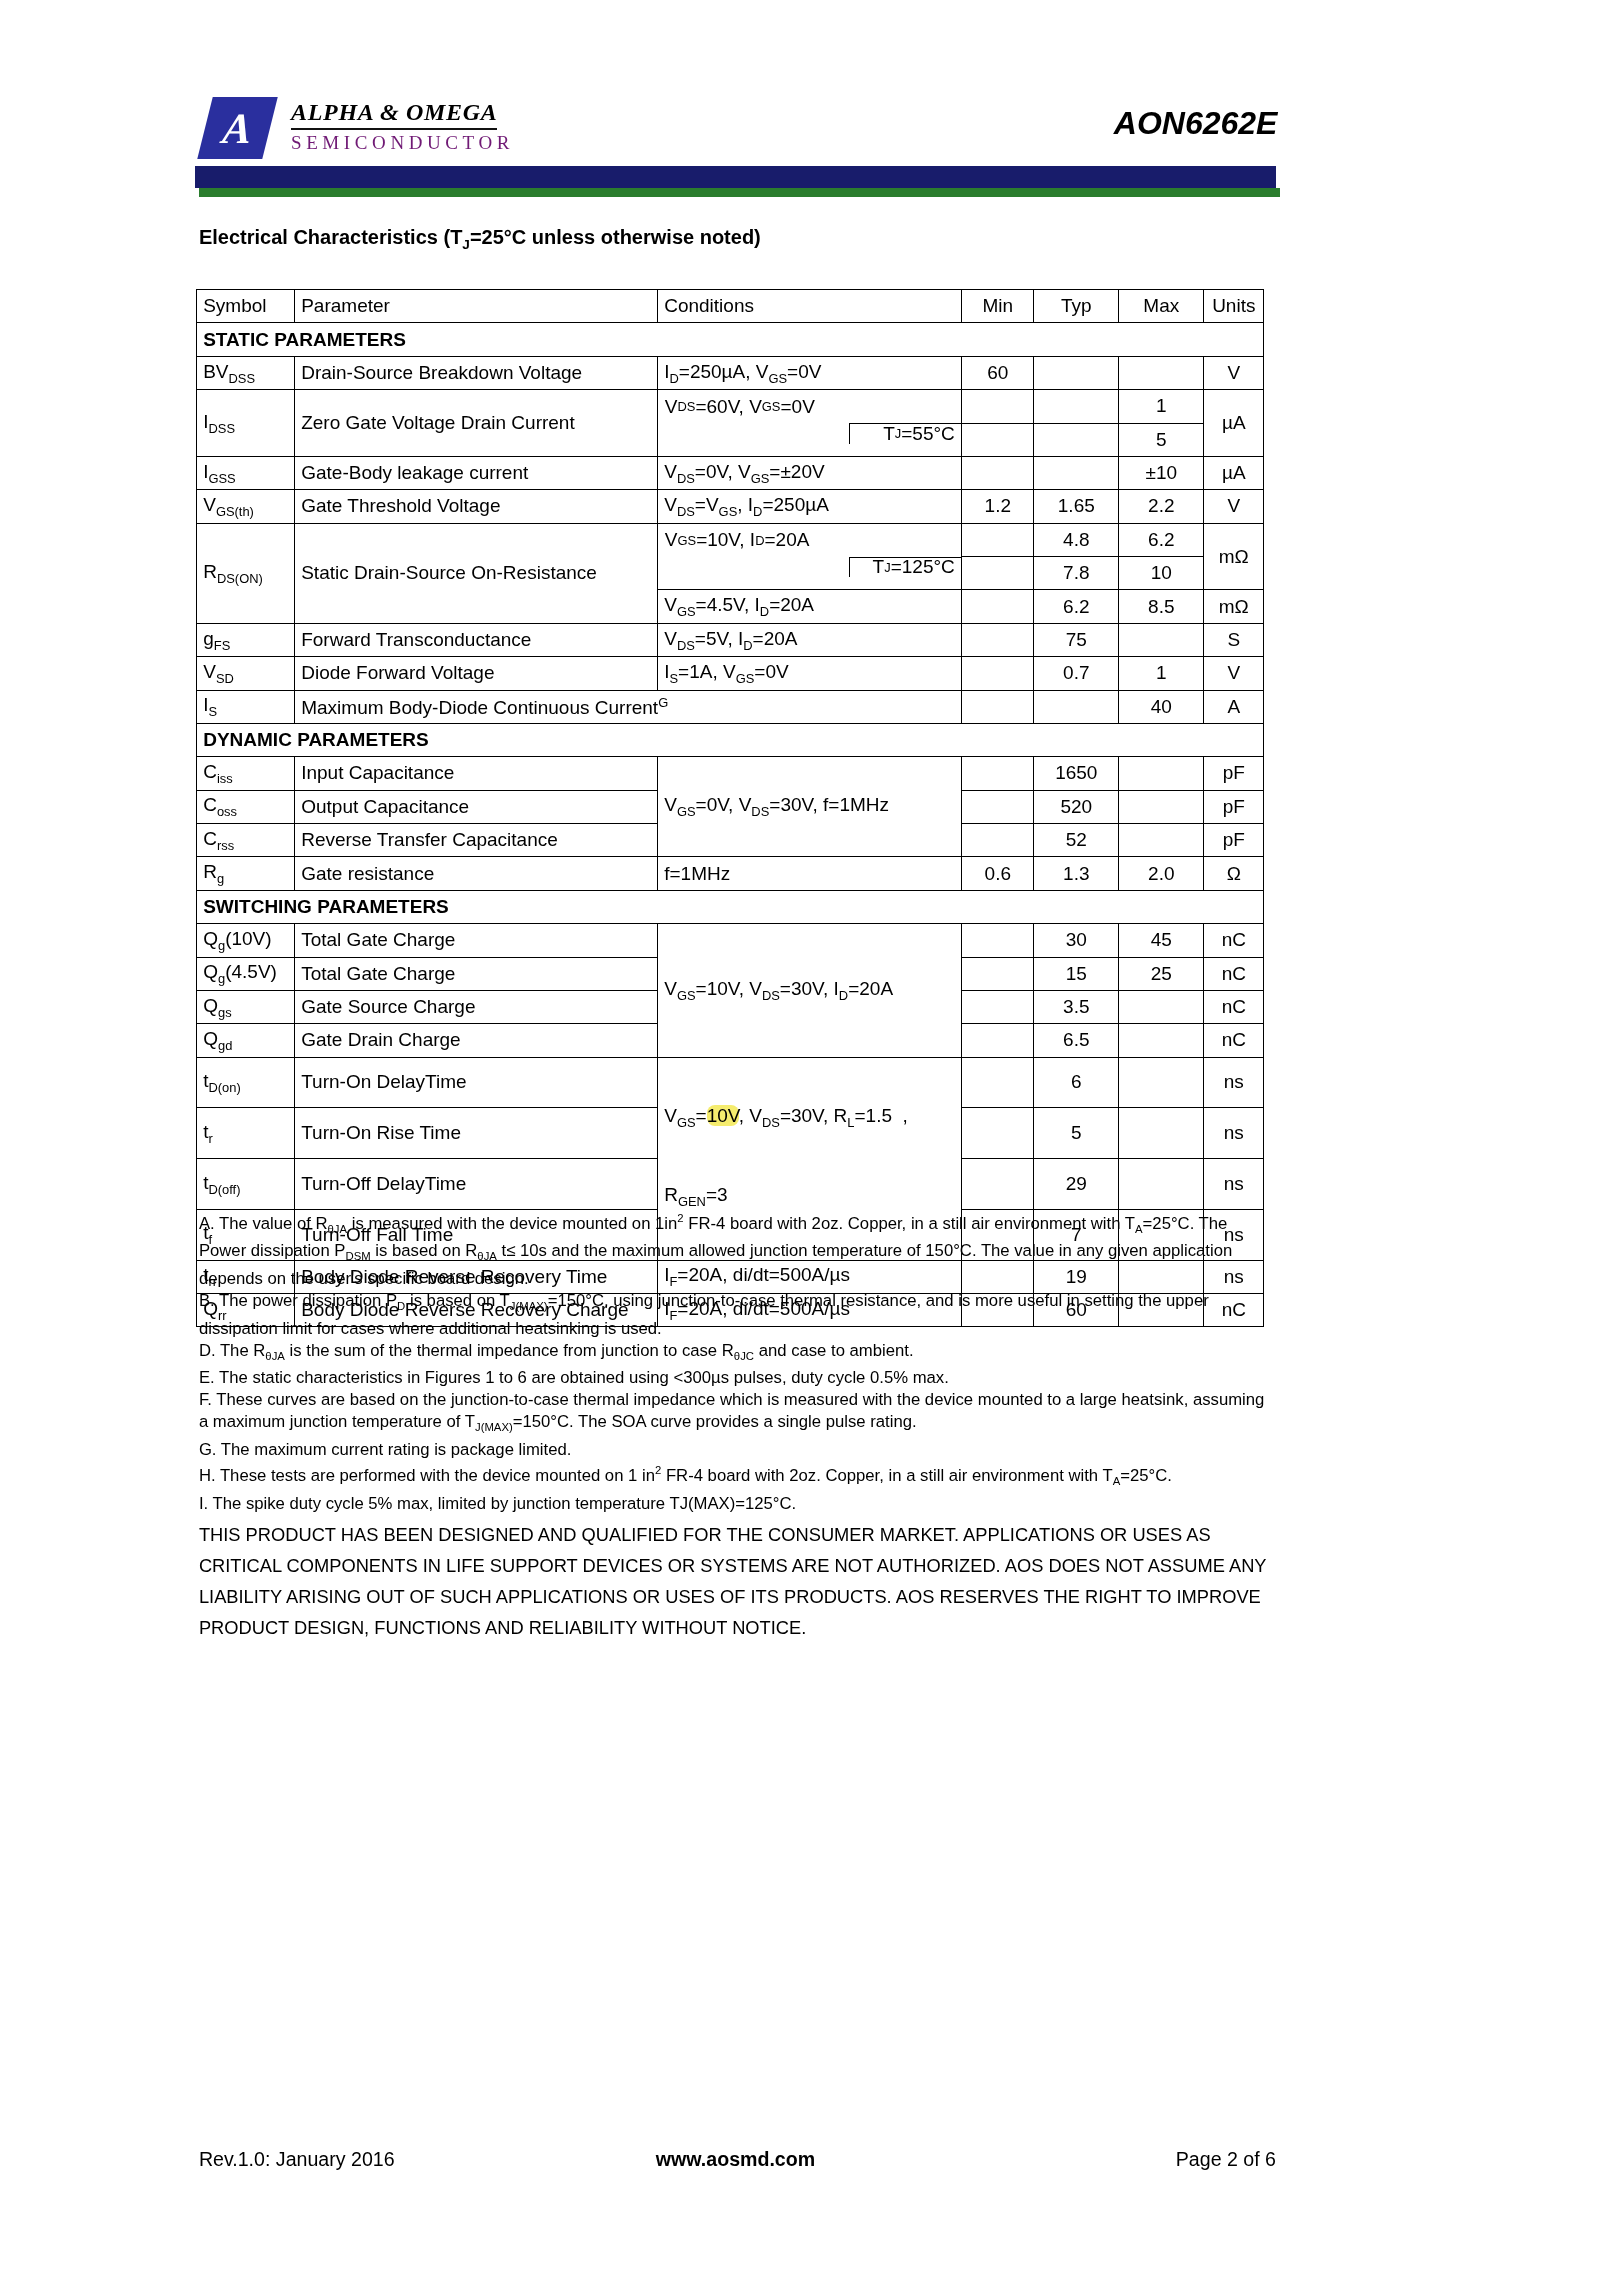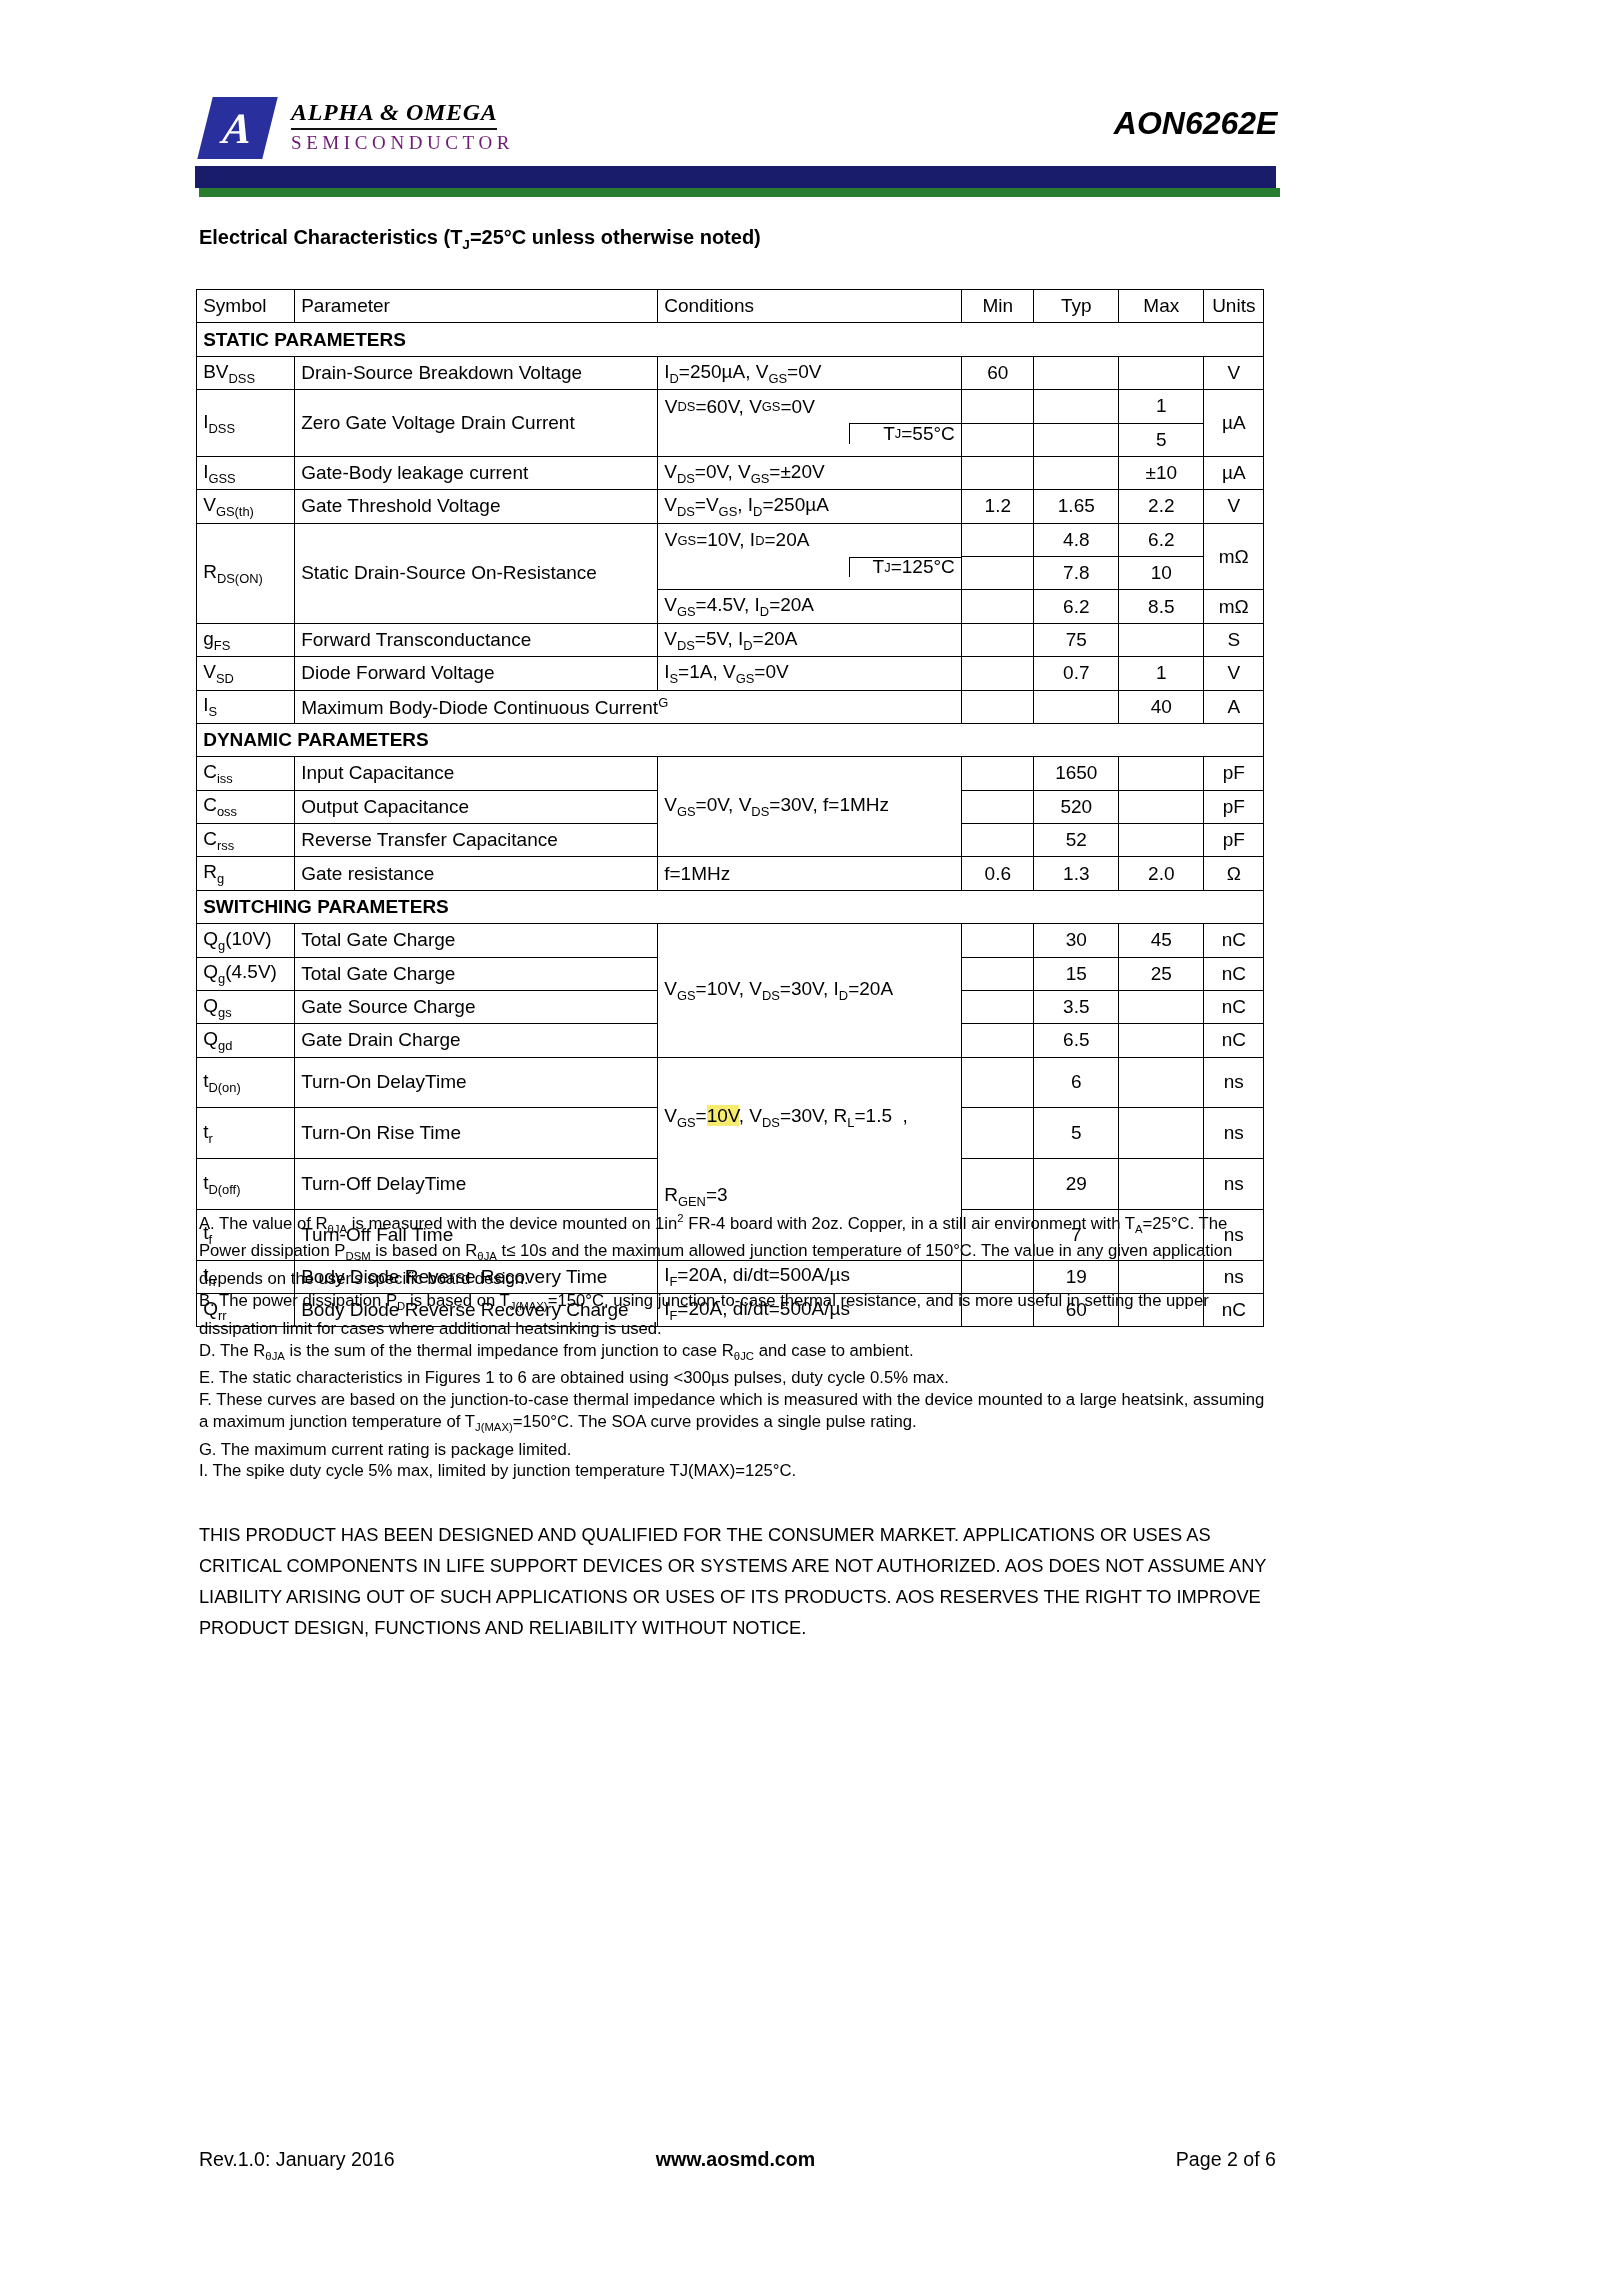--- a/index.html
+++ b/index.html
@@ -29,21 +29,21 @@
   .ec-table td,.ec-table th{border:1.3px solid #000;padding:0.7px 5.9px;height:31px;vertical-align:middle;text-align:center;}
   .ec-table th{font-weight:normal;}
   .al{text-align:left !important;}
   .section{font-weight:bold;height:27.5px;text-align:left !important;margin-top:15px;}
   .cond-split{position:relative;padding:0 !important;}
   .cs-main{position:absolute;left:6.5px;top:0;height:50%;display:flex;align-items:center;white-space:nowrap;}
   .cs-box{position:absolute;right:0;top:50%;bottom:12px;width:105px;border-left:1.3px solid #000;border-top:1.3px solid #000;
           display:flex;align-items:center;justify-content:flex-end;padding-right:6.5px;}
   .cond2{white-space:pre-wrap;}
   .cond2 div{line-height:27.5px;}
-  .hl{background:var(--highlight,#f5ec6e);}
+  .hl{background:var(--highlight,#f5ec6e);border-radius:8px;}
 
   
   .notes{position:absolute;top:1208px;left:3.9px;width:1072px;font-size:16.7px;line-height:21.6px;}
   .notes p{margin:0;}
   .disclaimer{position:absolute;top:1519px;left:3.9px;width:1076px;font-size:18.3px;line-height:31px;}
   .footer{position:absolute;top:2148px;left:0;width:1081px;height:29px;font-size:19.6px;}
   .f-left{position:absolute;left:3.9px;}
   .f-center{position:absolute;left:50%;transform:translateX(-50%);font-weight:bold;}
   .f-right{position:absolute;right:0;}
 </style>
@@ -331,20 +331,21 @@
   </tbody>
     </table>
 
   <div class="notes">
     <p>A. The value of R<sub>θJA</sub> is measured with the device mounted on 1in<sup>2</sup> FR-4 board with 2oz. Copper, in a still air environment with T<sub>A</sub>=25°C. The Power dissipation P<sub>DSM</sub> is based on R<sub>θJA</sub> t≤ 10s and the maximum allowed junction temperature of 150°C. The value in any given application depends on the user's specific board design.</p>
     <p>B. The power dissipation P<sub>D</sub> is based on T<sub>J(MAX)</sub>=150°C, using junction-to-case thermal resistance, and is more useful in setting the upper dissipation limit for cases where additional heatsinking is used.</p>
     <p>D. The R<sub>θJA</sub> is the sum of the thermal impedance from junction to case R<sub>θJC</sub> and case to ambient.</p>
     <p>E. The static characteristics in Figures 1 to 6 are obtained using &lt;300µs pulses, duty cycle 0.5% max.</p>
     <p>F. These curves are based on the junction-to-case thermal impedance which is measured with the device mounted to a large heatsink, assuming a maximum junction temperature of T<sub>J(MAX)</sub>=150°C. The SOA curve provides a single pulse rating.</p>
     <p>G. The maximum current rating is package limited.</p>
+    <p>H. These tests are performed with the device mounted on 1 in<sup>2</sup> FR-4 board with 2oz. Copper, in a still air environment with T<sub>A</sub>=25°C.</p>
     <p>I. The spike duty cycle 5% max, limited by junction temperature TJ(MAX)=125°C.</p>
   </div>
 
   <div class="disclaimer">THIS PRODUCT HAS BEEN DESIGNED AND QUALIFIED FOR THE CONSUMER MARKET. APPLICATIONS OR USES AS CRITICAL COMPONENTS IN LIFE SUPPORT DEVICES OR SYSTEMS ARE NOT AUTHORIZED. AOS DOES NOT ASSUME ANY LIABILITY ARISING OUT OF SUCH APPLICATIONS OR USES OF ITS PRODUCTS.  AOS RESERVES THE RIGHT TO IMPROVE PRODUCT DESIGN, FUNCTIONS AND RELIABILITY WITHOUT NOTICE.</div>
 
   <div class="footer">
     <span class="f-left">Rev.1.0: January 2016</span>
     <span class="f-center">www.aosmd.com</span>
     <span class="f-right">Page 2 of 6</span>
   </div>

